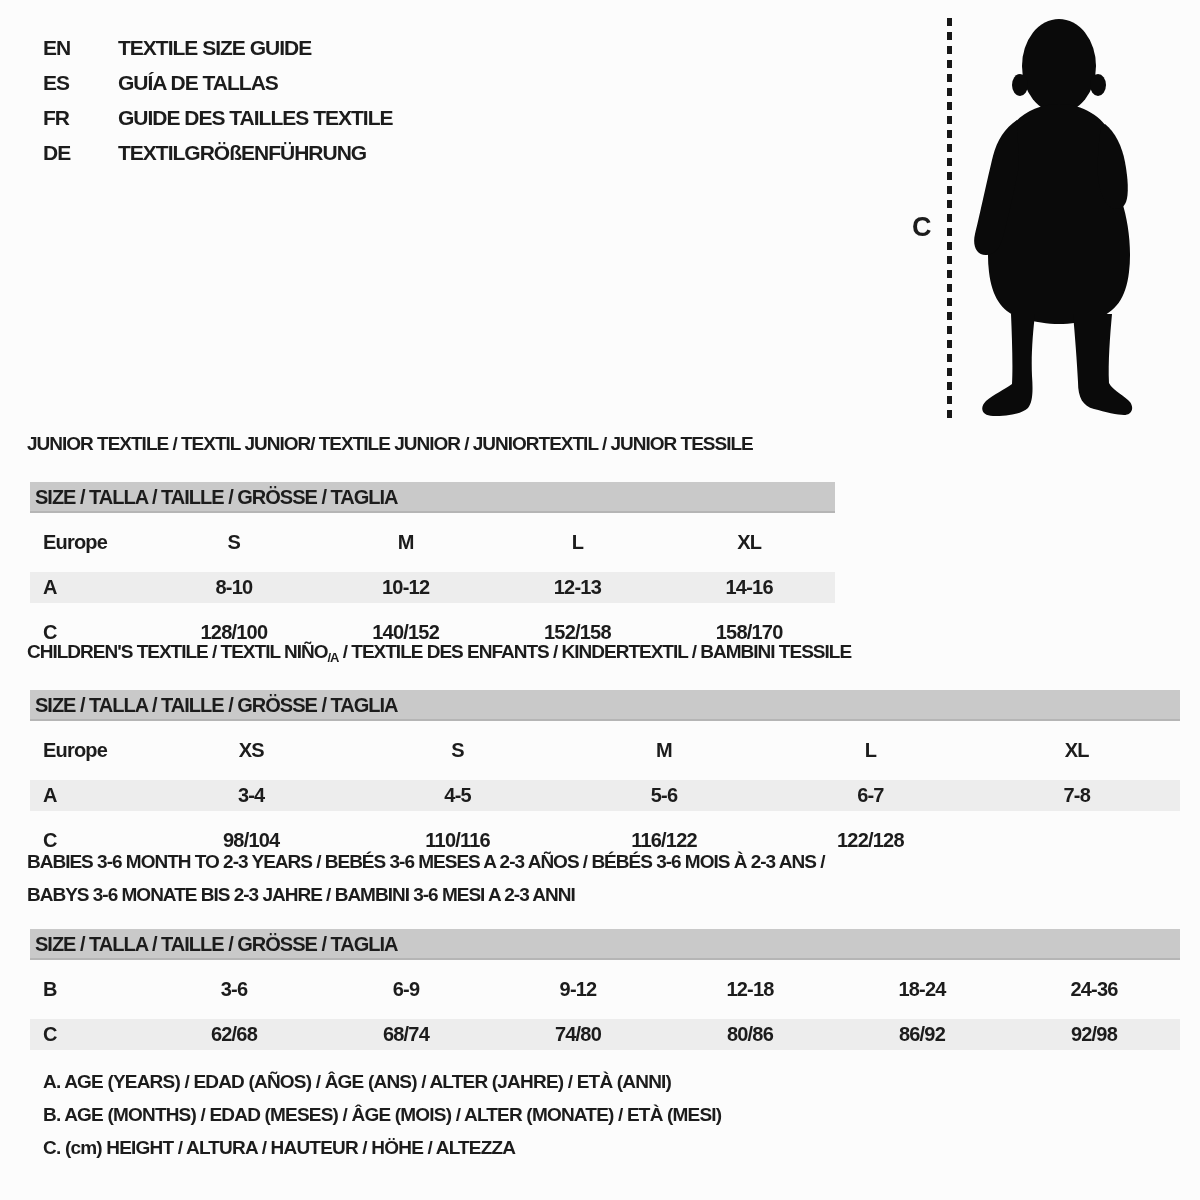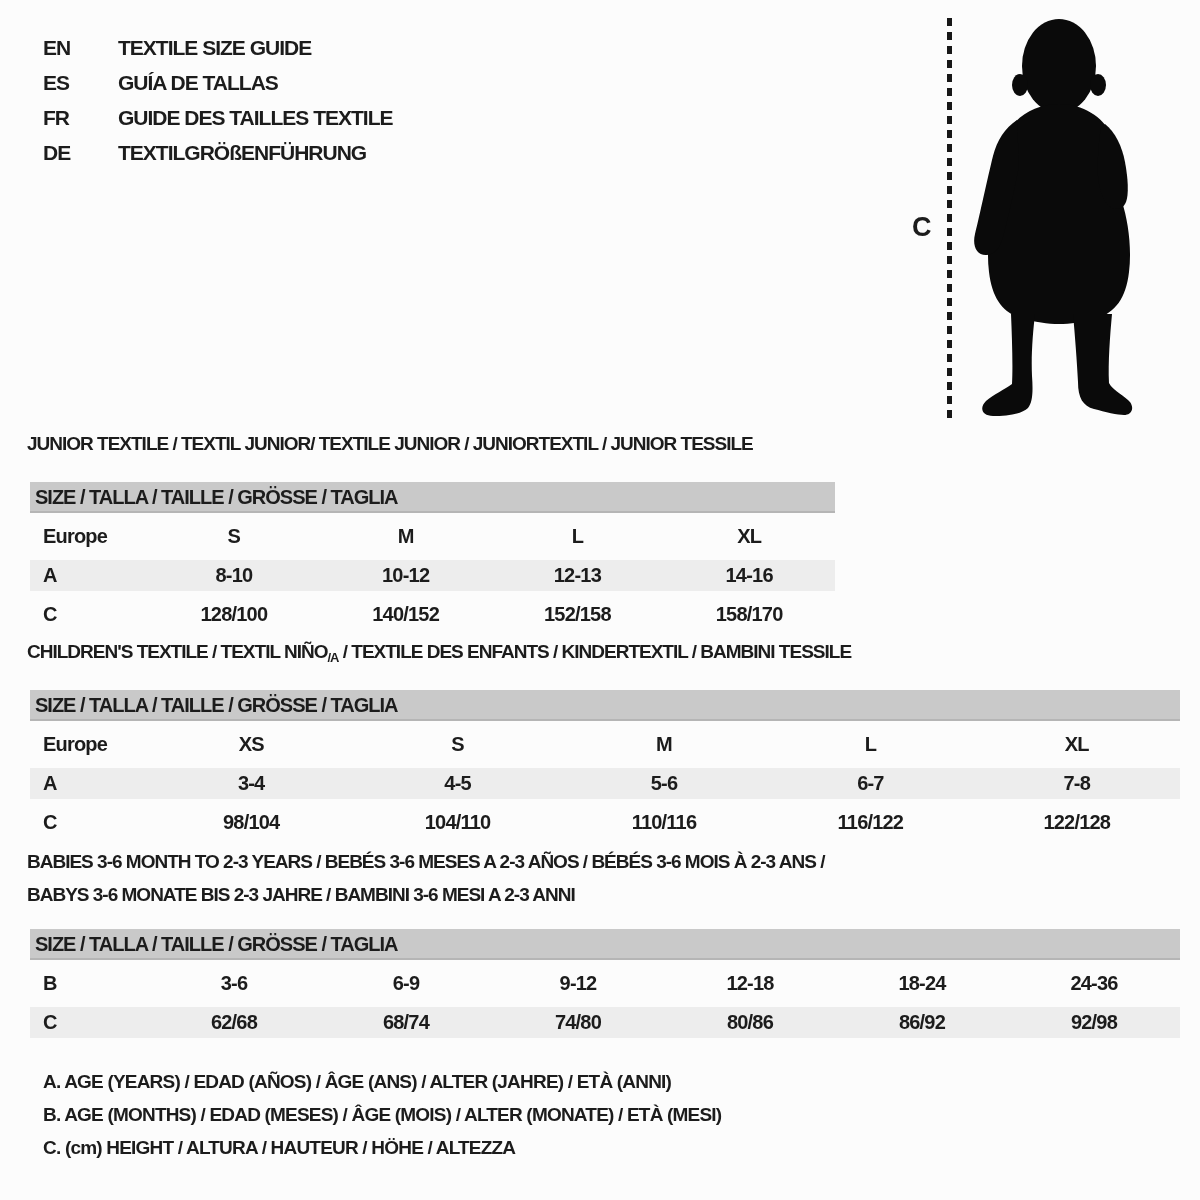--- a/index.html
+++ b/index.html
@@ -43,21 +43,21 @@
 
   
   .size-table { left: 30px; }
   .size-table .header-bar {
     height: 31px; line-height: 31px;
     background: #c9c9c9;
     border-bottom: 2px solid #b5b5b5;
     font-size: 20px; font-weight: 700; letter-spacing: -1px;
     padding-left: 5px; white-space: nowrap;
   }
-  .trow { display: grid; height: 31px; margin-top: 8px; }
+  .trow { display: grid; height: 31px; margin-top: 14px; }
   .trow.shaded { background: #ededed; }
   .tcell {
     font-size: 20px; font-weight: 700; letter-spacing: -0.8px;
     line-height: 31px; text-align: center; white-space: nowrap;
   }
   .tcell.label { text-align: left; padding-left: 13px; }
   .cols-4 { grid-template-columns: 118px repeat(4, 1fr); }
   .cols-5 { grid-template-columns: 118px repeat(5, 1fr); }
   .cols-6 { grid-template-columns: 118px repeat(6, 1fr); }
   .w-junior { width: 805px; }
@@ -155,21 +155,20 @@
     <div class="tcell label">A</div>
     <div class="tcell">3-4</div>
     <div class="tcell">4-5</div>
     <div class="tcell">5-6</div>
     <div class="tcell">6-7</div>
     <div class="tcell">7-8</div>
   </div>
   <div class="trow cols-5">
     <div class="tcell label">C</div>
     <div class="tcell">98/104</div>
-    <div class="tcell">104/110</div>
     <div class="tcell">110/116</div>
     <div class="tcell">116/122</div>
     <div class="tcell">122/128</div>
   </div>
 </div>
 
 <div class="abs section-title" style="top:851px">BABIES 3-6 MONTH TO 2-3 YEARS / BEBÉS 3-6 MESES A 2-3 AÑOS / BÉBÉS 3-6 MOIS À 2-3 ANS /</div>
 <div class="abs section-title" style="top:884px">BABYS 3-6 MONATE BIS 2-3 JAHRE / BAMBINI 3-6 MESI A 2-3 ANNI</div>
 
 <div class="abs size-table w-full" style="top:929px">

